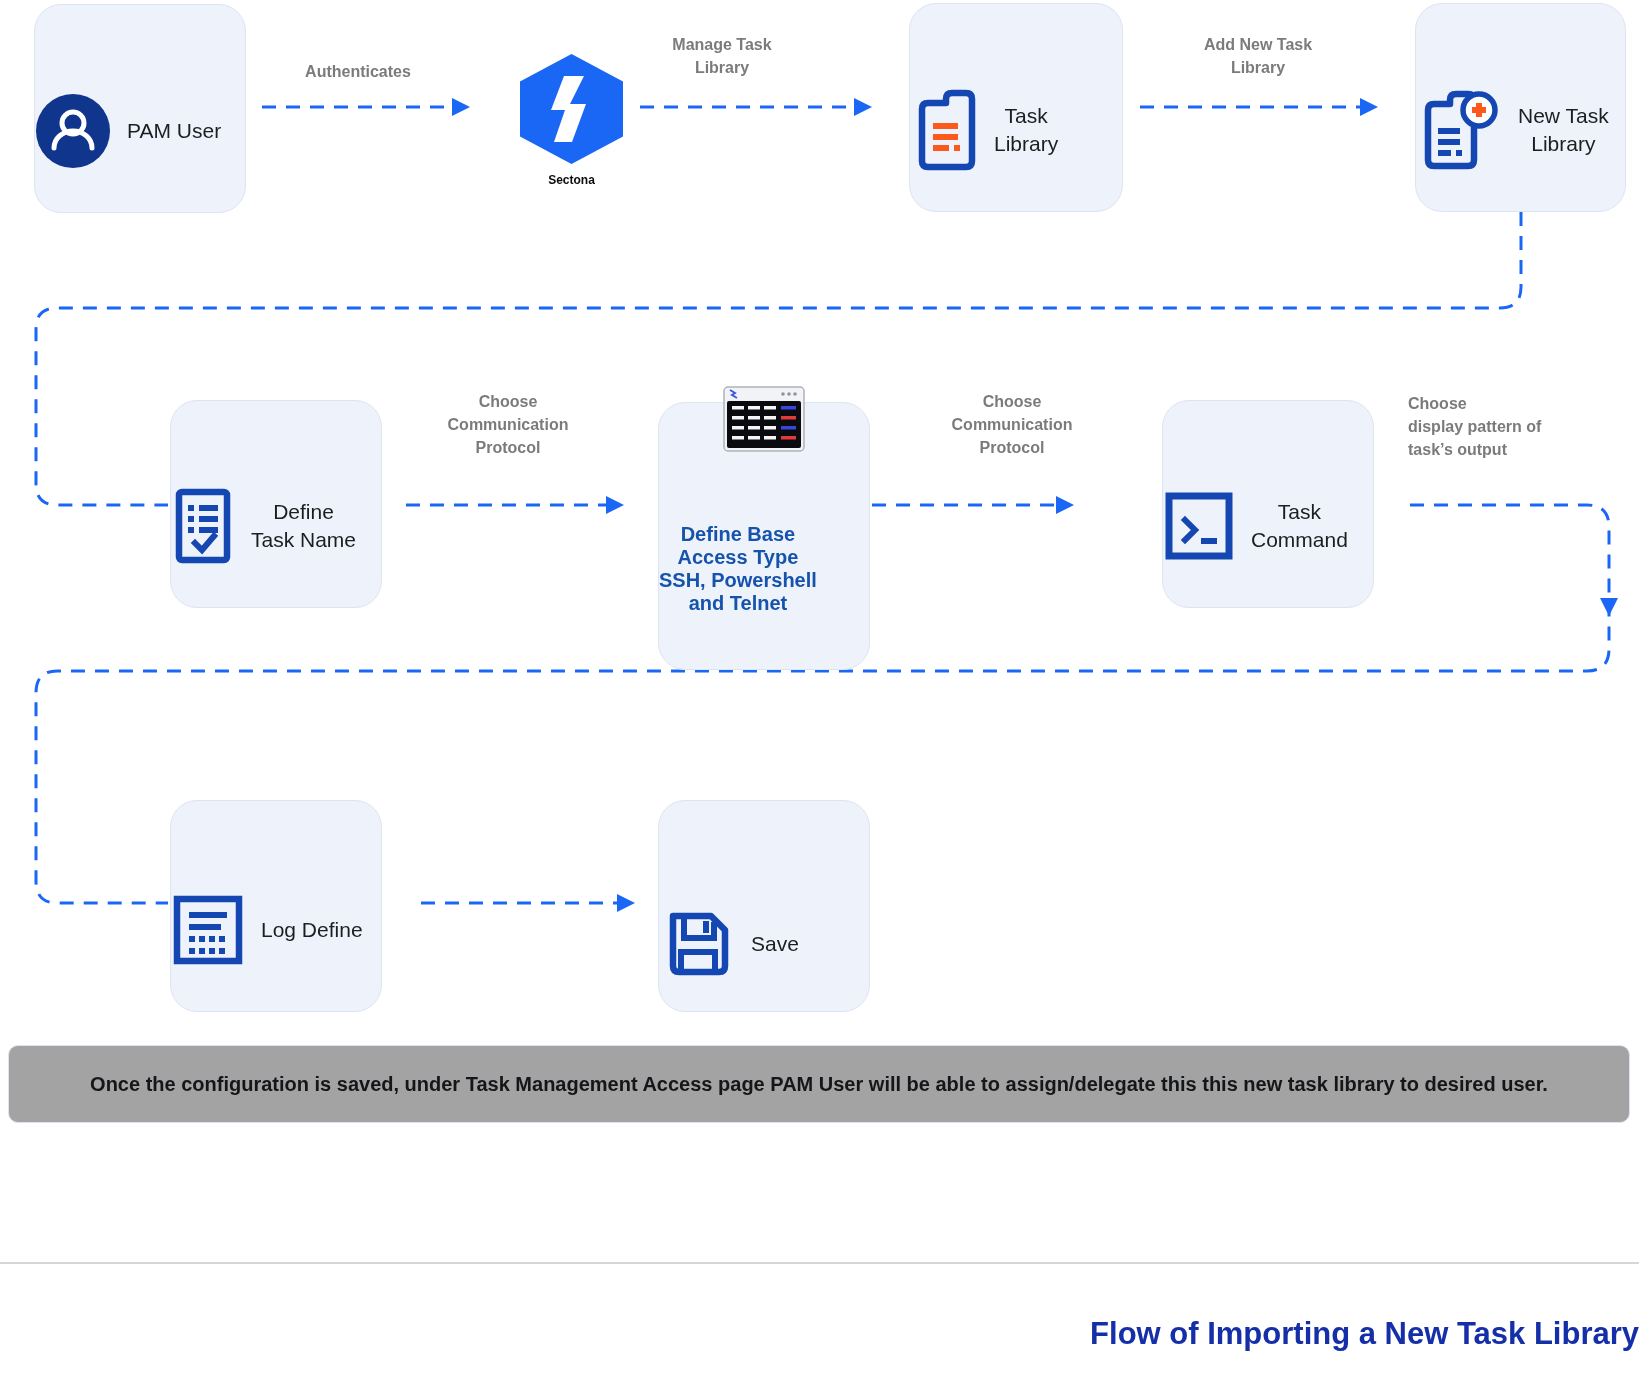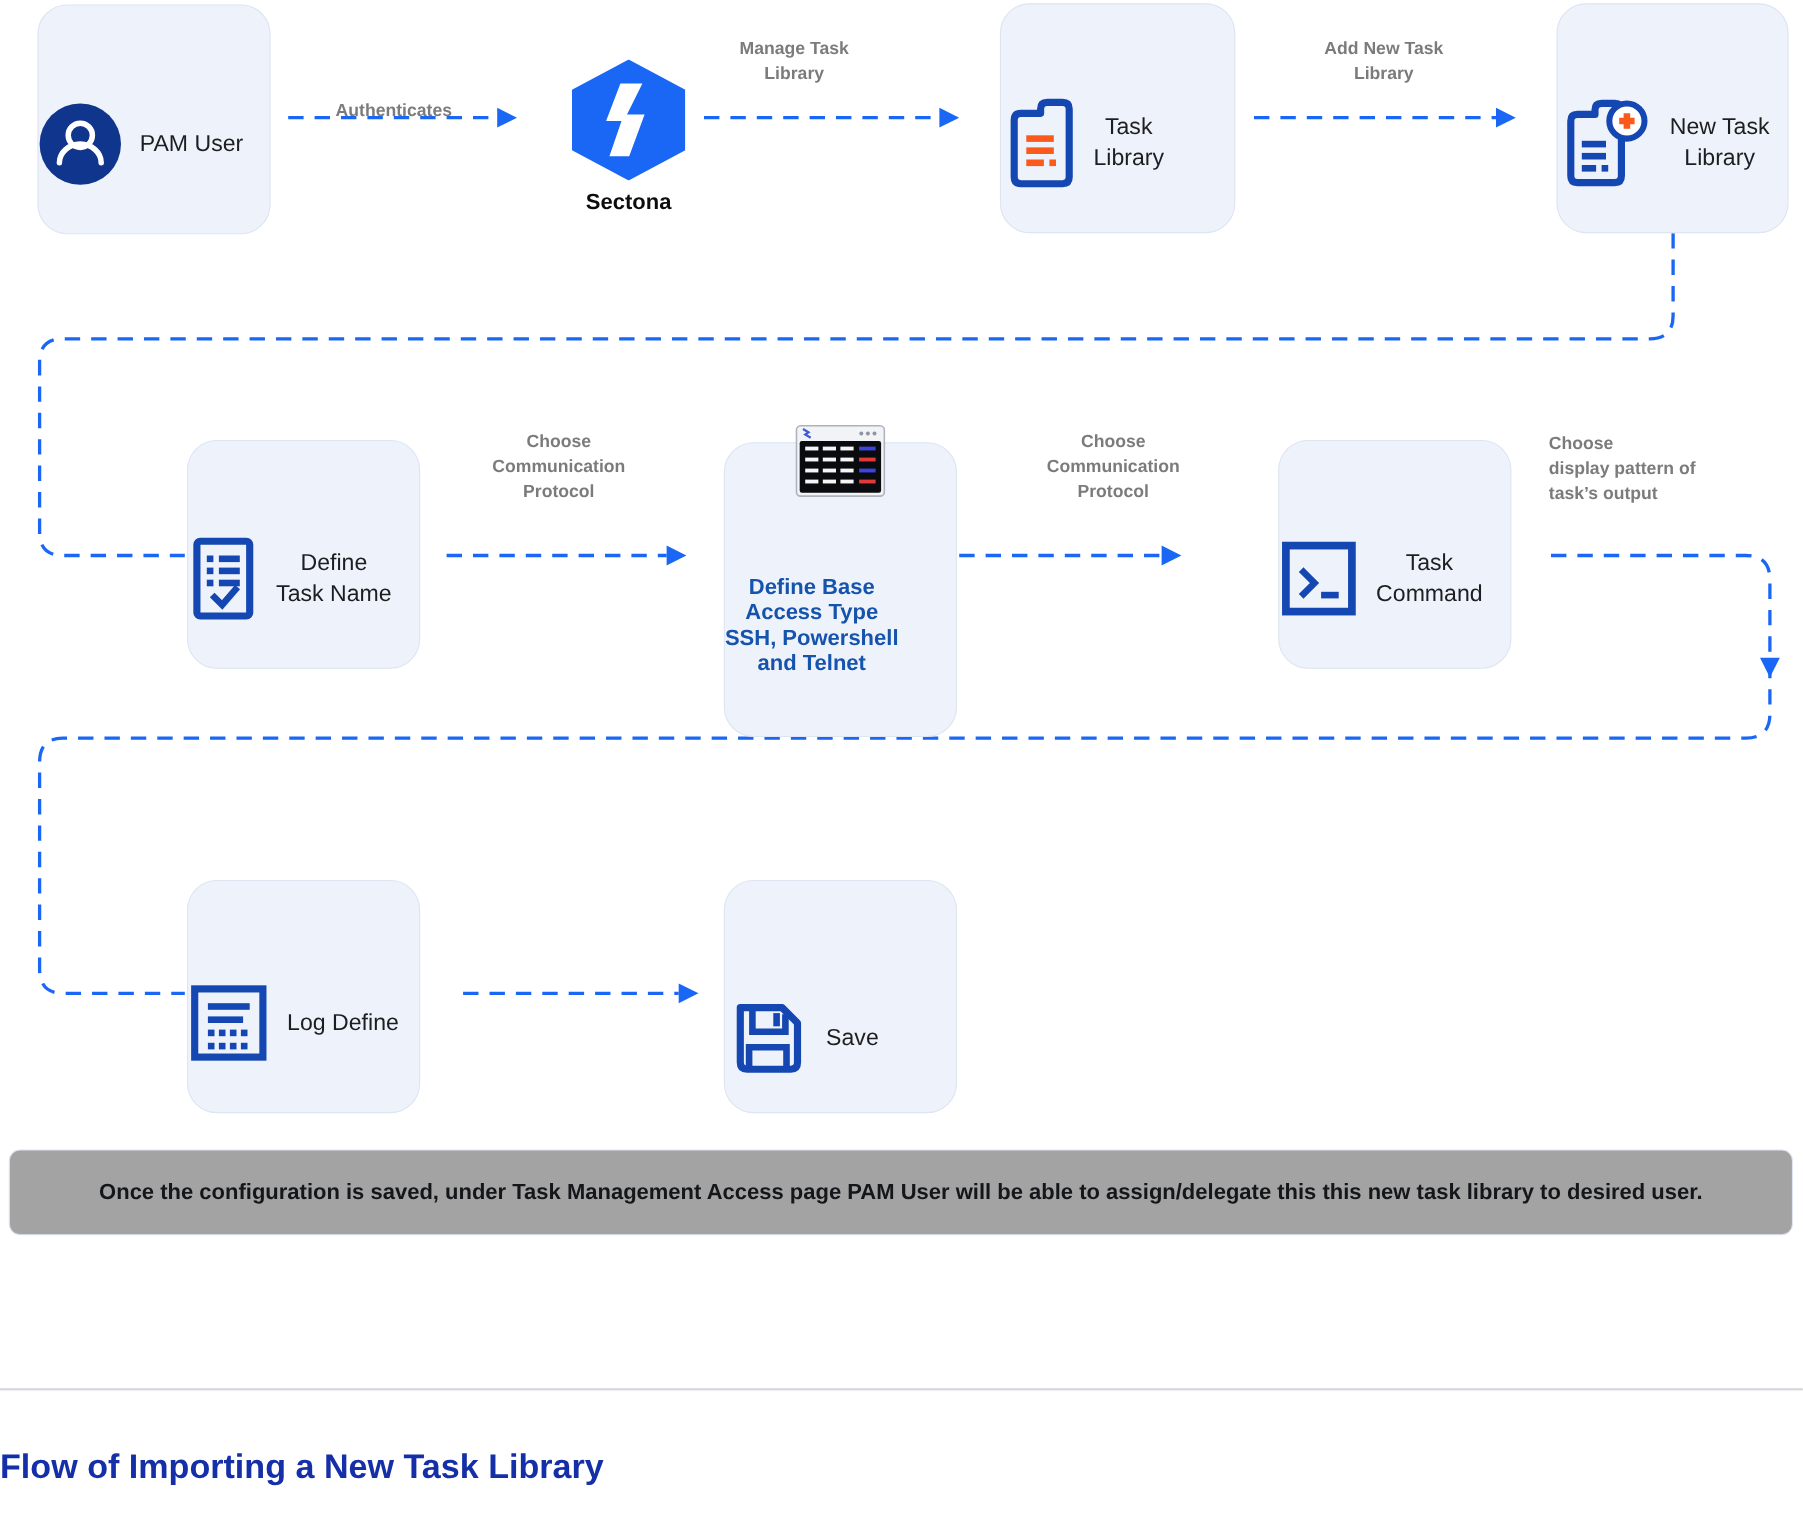--- a/index.html
+++ b/index.html
@@ -13,40 +13,40 @@
     position:absolute;width:212px;height:209px;
     background:#eef2fb;border:1.5px solid #dde4f2;border-radius:27px;
     box-sizing:border-box;
     display:flex;flex-direction:row;align-items:center;justify-content:flex-start;
     padding-top:44px;gap:16px;
   }
   .node .lbl{
     font-size:21px;color:#1d1e20;line-height:1.32;text-align:center;white-space:pre-line;
   }
   .sectona-wrap{position:absolute;left:520px;top:54px;width:103px;text-align:center;}
-  .sectona-label{margin-top:9px;font-size:20px;font-weight:700;color:#0d0d0f;}
+  .sectona-label{margin-top:9px;font-size:12px;font-weight:700;color:#0d0d0f;}
   .edge-label{
     position:absolute;color:#7b7b7b;font-weight:600;font-size:16px;line-height:1.44;
     text-align:center;white-space:pre-line;
   }
   .edge-label.left-align{text-align:left;}
   .node.define-base{padding-top:66px;}
   .terminal-img{position:absolute;top:-17px;left:50%;transform:translateX(-50%);}
   .define-base-label{
     font-size:20px;font-weight:700;color:#1553ad;line-height:1.16;text-align:center;white-space:pre-line;
   }
   .banner{
     position:absolute;left:8px;top:1045px;width:1622px;height:78px;box-sizing:border-box;
     background:#a3a3a3;border:1px solid #dde3f2;border-radius:10px;
     display:flex;align-items:center;justify-content:center;
     font-size:20px;font-weight:600;color:#151619;
   }
   .divider{position:absolute;left:0;top:1262px;width:1639px;height:2px;background:#d4d6da;}
   .title{
-    position:absolute;left:0;right:0;top:1316px;text-align:left;
+    position:absolute;left:0;right:0;top:1316px;text-align:right;
     font-size:31px;font-weight:700;color:#152fa8;
   }
 </style>
 </head>
 <body>
 
 <div class="canvas">
 
   <svg class="overlay" width="1639" height="1375" viewBox="0 0 1639 1375">
     <g stroke="#1A66F5" stroke-width="3" fill="none" stroke-dasharray="14 10">
@@ -199,21 +199,21 @@
   <div class="node" style="left:658px;top:800px;height:212px;padding-top:76px;">
     <svg width="76" height="76" viewBox="0 0 76 76">
       <path d="M14,10 H52 L66,24 V60 Q66,66 60,66 H20 Q14,66 14,60 Z" fill="none" stroke="#1447B2" stroke-width="6.5" stroke-linejoin="round"></path>
       <path d="M25,10 V32 H55 V16" fill="none" stroke="#1447B2" stroke-width="6"></path>
       <rect x="44" y="15" width="6" height="12" fill="#1447B2"></rect>
       <path d="M22,66 V46 H56 V66" fill="none" stroke="#1447B2" stroke-width="6"></path>
     </svg>
     <span class="lbl">Save</span>
   </div>
 
-  <div class="edge-label" style="left:258px;top:60px;width:200px;margin-top:29px;">Authenticates</div>
+  <div class="edge-label" style="left:258px;top:60px;width:200px;">Authenticates</div>
   <div class="edge-label" style="left:612px;top:33px;width:220px;">Manage Task
 Library</div>
   <div class="edge-label" style="left:1148px;top:33px;width:220px;">Add New Task
 Library</div>
   <div class="edge-label" style="left:398px;top:390px;width:220px;">Choose
 Communication
 Protocol</div>
   <div class="edge-label" style="left:902px;top:390px;width:220px;">Choose
 Communication
 Protocol</div>

